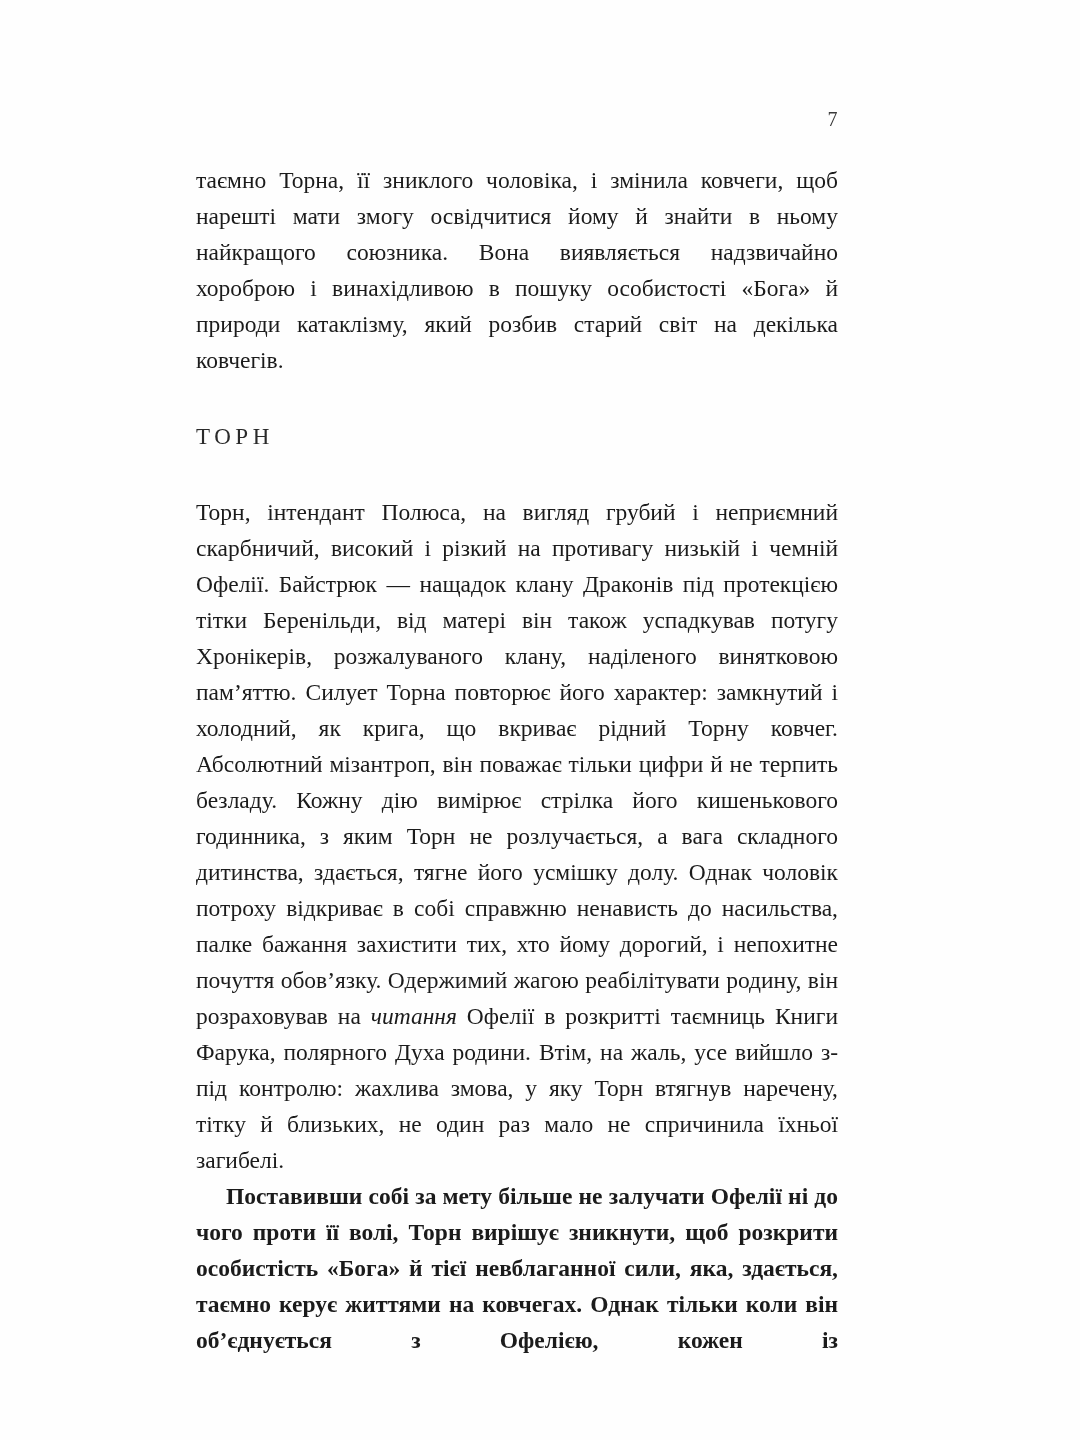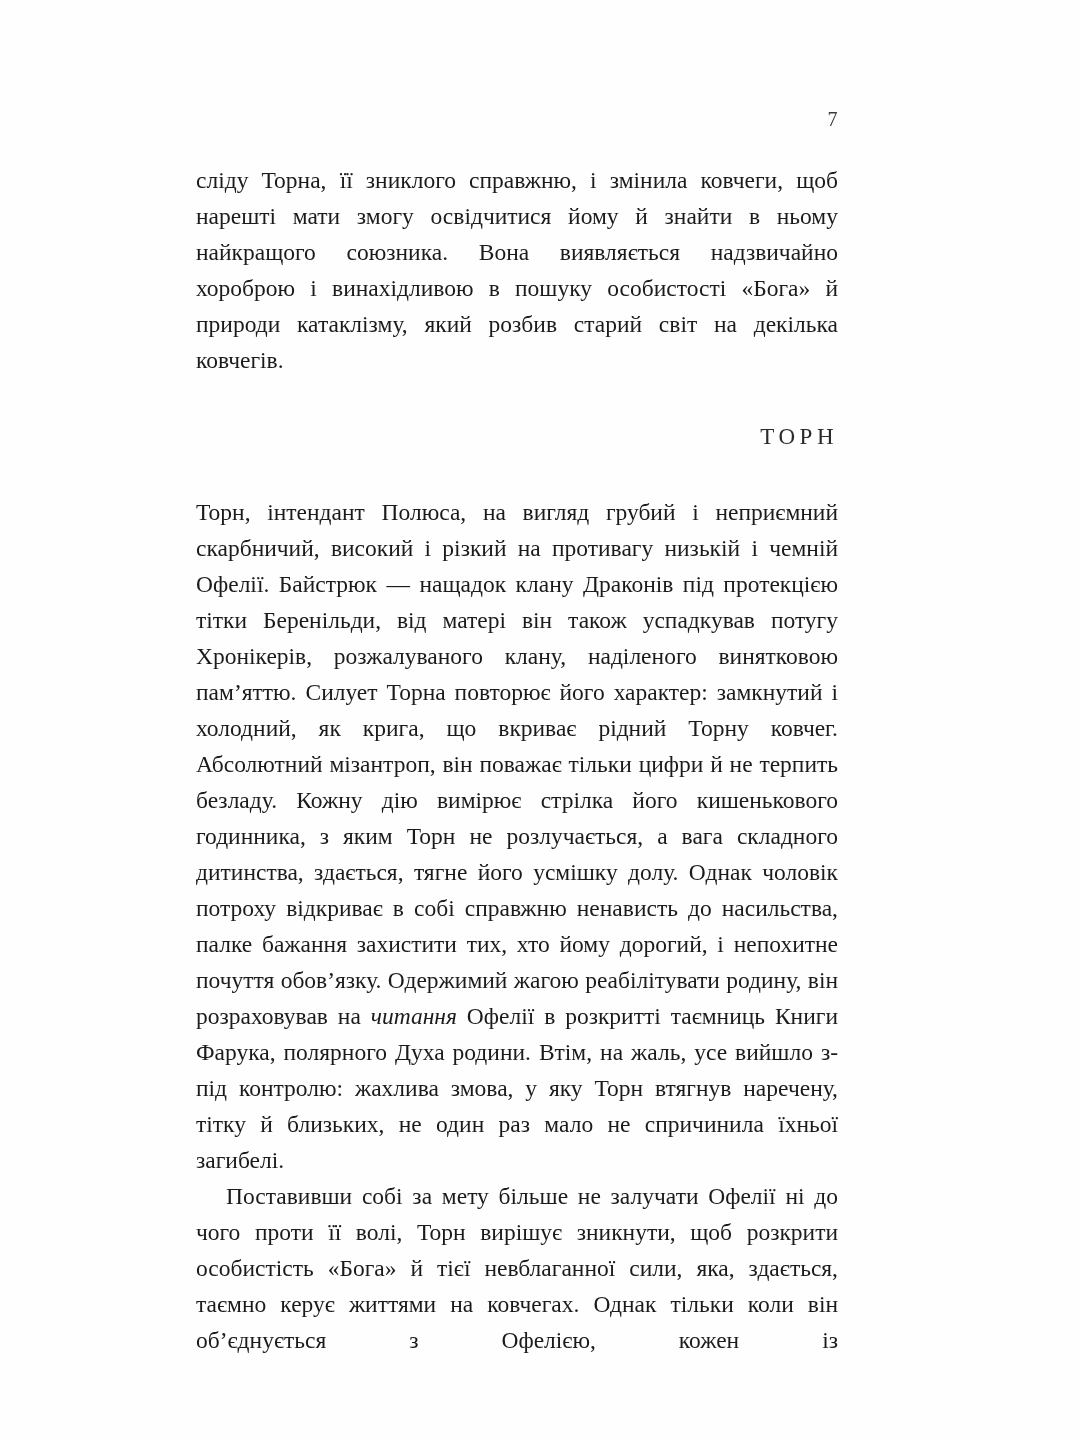--- a/index.html
+++ b/index.html
@@ -50,31 +50,32 @@
     text-align: justify;
     text-justify: inter-word;
     color: #1b1b1b;
     hyphens: manual;
     -webkit-hyphens: manual;
     word-spacing: 0px;
   }
 
   p.body-par.indent {
     text-indent: 30px;
+    font-weight: bold;
   }
 
   
   p.body-par.justify-all {
     text-align-last: justify;
   }
 
   .chapter-head {
     margin: 0;
     padding: 0;
-    text-align: right;
+    text-align: left;
     font-size: 23px;
     letter-spacing: 4.5px;
     color: #2a2a2a;
     font-weight: normal;
     font-family: "Liberation Serif", "DejaVu Serif", serif;
   }
 
   .gap-before-head { height: 46px; }
   .gap-after-head { height: 44px; }
 
@@ -83,21 +84,21 @@
 </style>
 </head>
 <body>
 
 <div class="page">
 
   <div class="folio">7</div>
 
   <div class="textblock">
 
-    <p class="body-par justify-all">сліду Торна, її зниклого справжню, і змінила ковчеги, щоб нарешті мати змогу освідчитися йому й знайти в ньому найкращого союзника. Вона виявляється надзвичайно хороброю і винахідливою в пошуку особистості «Бога» й природи катаклізму, який розбив старий світ на декілька ковчегів.</p>
+    <p class="body-par justify-all">таємно Торна, її зниклого чоловіка, і змінила ковчеги, щоб нарешті мати змогу освідчитися йому й знайти в ньому найкращого союзника. Вона виявляється надзвичайно хороброю і винахідливою в пошуку особистості «Бога» й природи катаклізму, який розбив старий світ на декілька ковчегів.</p>
 
     <div class="gap-before-head"></div>
 
     <h2 class="chapter-head">ТОРН</h2>
 
     <div class="gap-after-head"></div>
 
     <p class="body-par justify-all"><span>Торн, інтендант Полюса, на вигляд грубий і неприємний скарбничий, високий і різкий на противагу низькій і чемній Офелії. Байстрюк — нащадок клану Драконів під протекцією тітки Беренільди, від матері він також успадкував потугу Хронікерів, розжалуваного клану, наділеного винятковою пам’яттю. Силует Торна повторює його характер: замкнутий і холодний, як крига, що вкриває рідний Торну ковчег. Абсолютний мізантроп, він поважає тільки цифри й не терпить безладу. Кожну дію вимірює стрілка його кишенькового годинника, з яким Торн не розлучається, а вага складного дитинства, здається, тягне його усмішку долу. Однак чоловік потроху відкриває в собі справжню ненависть до насильства, палке бажання захистити тих, хто йому дорогий, і непохитне почуття обов’язку. Одержимий жагою реабілітувати родину, він розраховував на </span><em class="emph">читання</em><span> Офелії в розкритті таємниць Книги Фарука, полярного Духа родини. Втім, на жаль, усе вийшло з-під контролю: жахлива змова, у яку Торн втягнув наречену, тітку й близьких, не один раз мало не спричинила їхньої загибелі.</span></p>
 
     <p class="body-par indent justify-all">Поставивши собі за мету більше не залучати Офелії ні до чого проти її волі, Торн вирішує зникнути, щоб розкрити особистість «Бога» й тієї невблаганної сили, яка, здається, таємно керує життями на ковчегах. Однак тільки коли він об’єднується з Офелією, кожен із</p>

